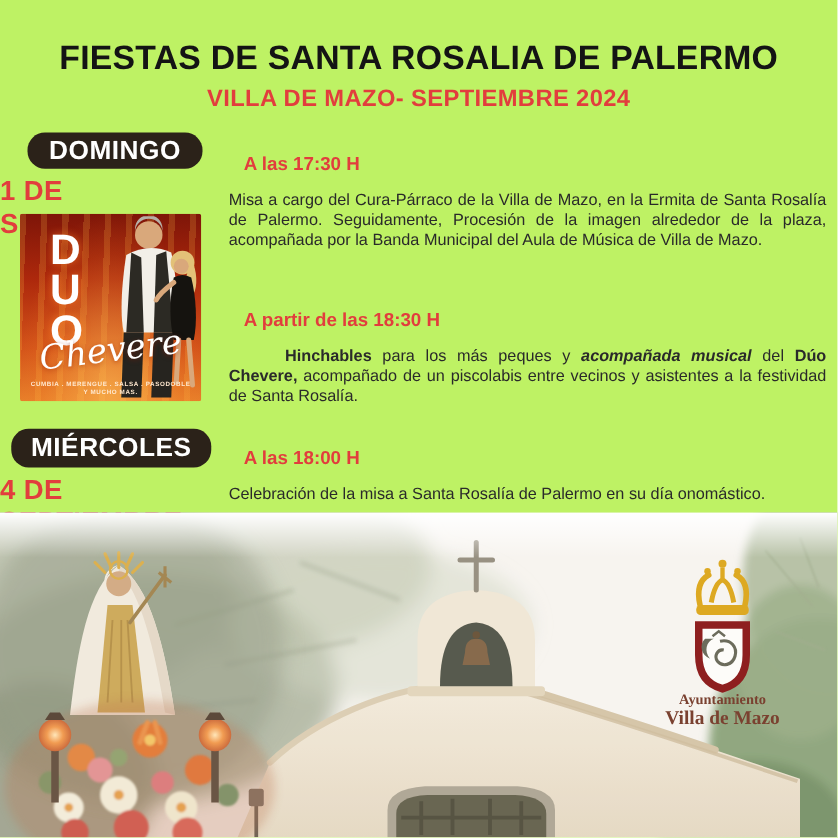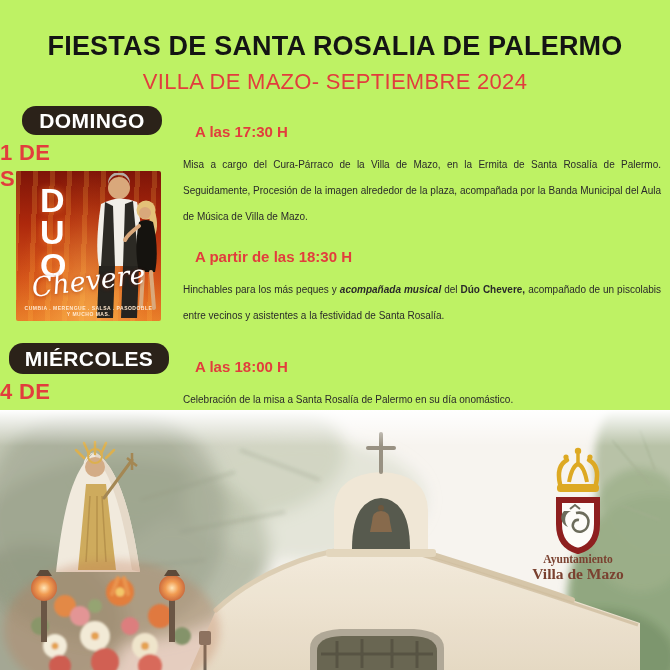--- a/index.html
+++ b/index.html
@@ -7,21 +7,21 @@
     position:relative;width:670px;height:670px;background:#bef264;overflow:hidden;
     font-family:"Liberation Sans",sans-serif;
   }
   
   .title{
     position:absolute;top:31px;left:0;width:100%;text-align:center;
     font-size:27px;font-weight:800;color:#141414;letter-spacing:.2px;
   }
   .subtitle{
     position:absolute;top:69px;left:0;width:100%;text-align:center;
-    font-size:22px;font-weight:400;color:#e23d3d;letter-spacing:.3px;
+    font-size:19px;font-weight:700;color:#e23d3d;letter-spacing:.3px;
   }
   
   .day-banner{
     position:absolute;background:#2b2219;color:#ffffff;font-weight:800;
     text-align:center;border-radius:14px;letter-spacing:.4px;
   }
   .banner-domingo{left:22px;top:106px;width:140px;height:29px;line-height:29px;font-size:21px;text-align:center;}
   .banner-miercoles{left:9px;top:343px;width:160px;height:31px;line-height:31px;font-size:21px;}
   .date-label{
     position:absolute;left:0;width:184px;text-align:left;
@@ -29,21 +29,21 @@
   }
   .date-sunday{top:140px;}
   .date-wednesday{top:379px;}
   
   .event{position:absolute;left:183px;width:478px;}
   .event-1{top:111px;}
   .event-2{top:236px;}
   .event-3{top:346px;}
   .event-time{font-size:15px;font-weight:800;color:#e23d3d;margin:12px;}
   .event-text{
-    margin:7px 0 0 0;font-size:10px;line-height:26px;color:#2a2a2a;
+    margin:7px 0 0 0;font-size:13px;line-height:16px;color:#2a2a2a;
     text-align:justify;
   }
   
   .duo-card{
     position:absolute;left:16px;top:171px;width:145px;height:150px;overflow:hidden;
     border-radius:2px;
     background:
       radial-gradient(ellipse at 50% 96%, rgba(255,196,90,.55), rgba(255,140,40,.12) 55%, rgba(255,140,40,0) 72%),
       repeating-linear-gradient(92deg, rgba(255,190,70,.20) 0 5px, rgba(120,10,0,0) 5px 17px),
       linear-gradient(180deg,#7e1508 0%,#ad280c 35%,#d4541a 72%,#e87f2a 100%);
@@ -102,21 +102,21 @@
     <div class="duo-tagline duo-tagline-2">Y MUCHO MAS.</div>
   </div>
 
   <div class="event event-1">
     <p class="event-time">A las 17:30 H</p>
     <p class="event-text">Misa a cargo del Cura-Párraco de la Villa de Mazo, en la Ermita de Santa Rosalía de Palermo. Seguidamente, Procesión de la imagen alrededor de la plaza, acompañada por la Banda Municipal del Aula de Música de Villa de Mazo.</p>
   </div>
 
   <div class="event event-2">
     <p class="event-time">A partir de las 18:30 H</p>
-    <p class="event-text"><span style="font-weight: 400;">Hinchables</span><span> para los más peques y </span><span style="font-weight: 800; font-style: italic;">acompañada musical</span><span> del </span><span style="font-weight: 800;">Dúo Chevere,</span><span> acompañado de un piscolabis entre vecinos y asistentes a la festividad de Santa Rosalía.</span></p>
+    <p class="event-text"><span style="font-weight: 700; margin-left: 45px;">Hinchables</span><span> para los más peques y </span><span style="font-weight: 800; font-style: italic;">acompañada musical</span><span> del </span><span style="font-weight: 800;">Dúo Chevere,</span><span> acompañado de un piscolabis entre vecinos y asistentes a la festividad de Santa Rosalía.</span></p>
   </div>
 
   <div class="day-banner banner-miercoles">MIÉRCOLES</div>
   <div class="date-label date-wednesday">4 DE SEPTIEMBRE</div>
 
   <div class="event event-3">
     <p class="event-time">A las 18:00 H</p>
     <p class="event-text">Celebración de la misa a Santa Rosalía de Palermo en su día onomástico.</p>
   </div>
 

